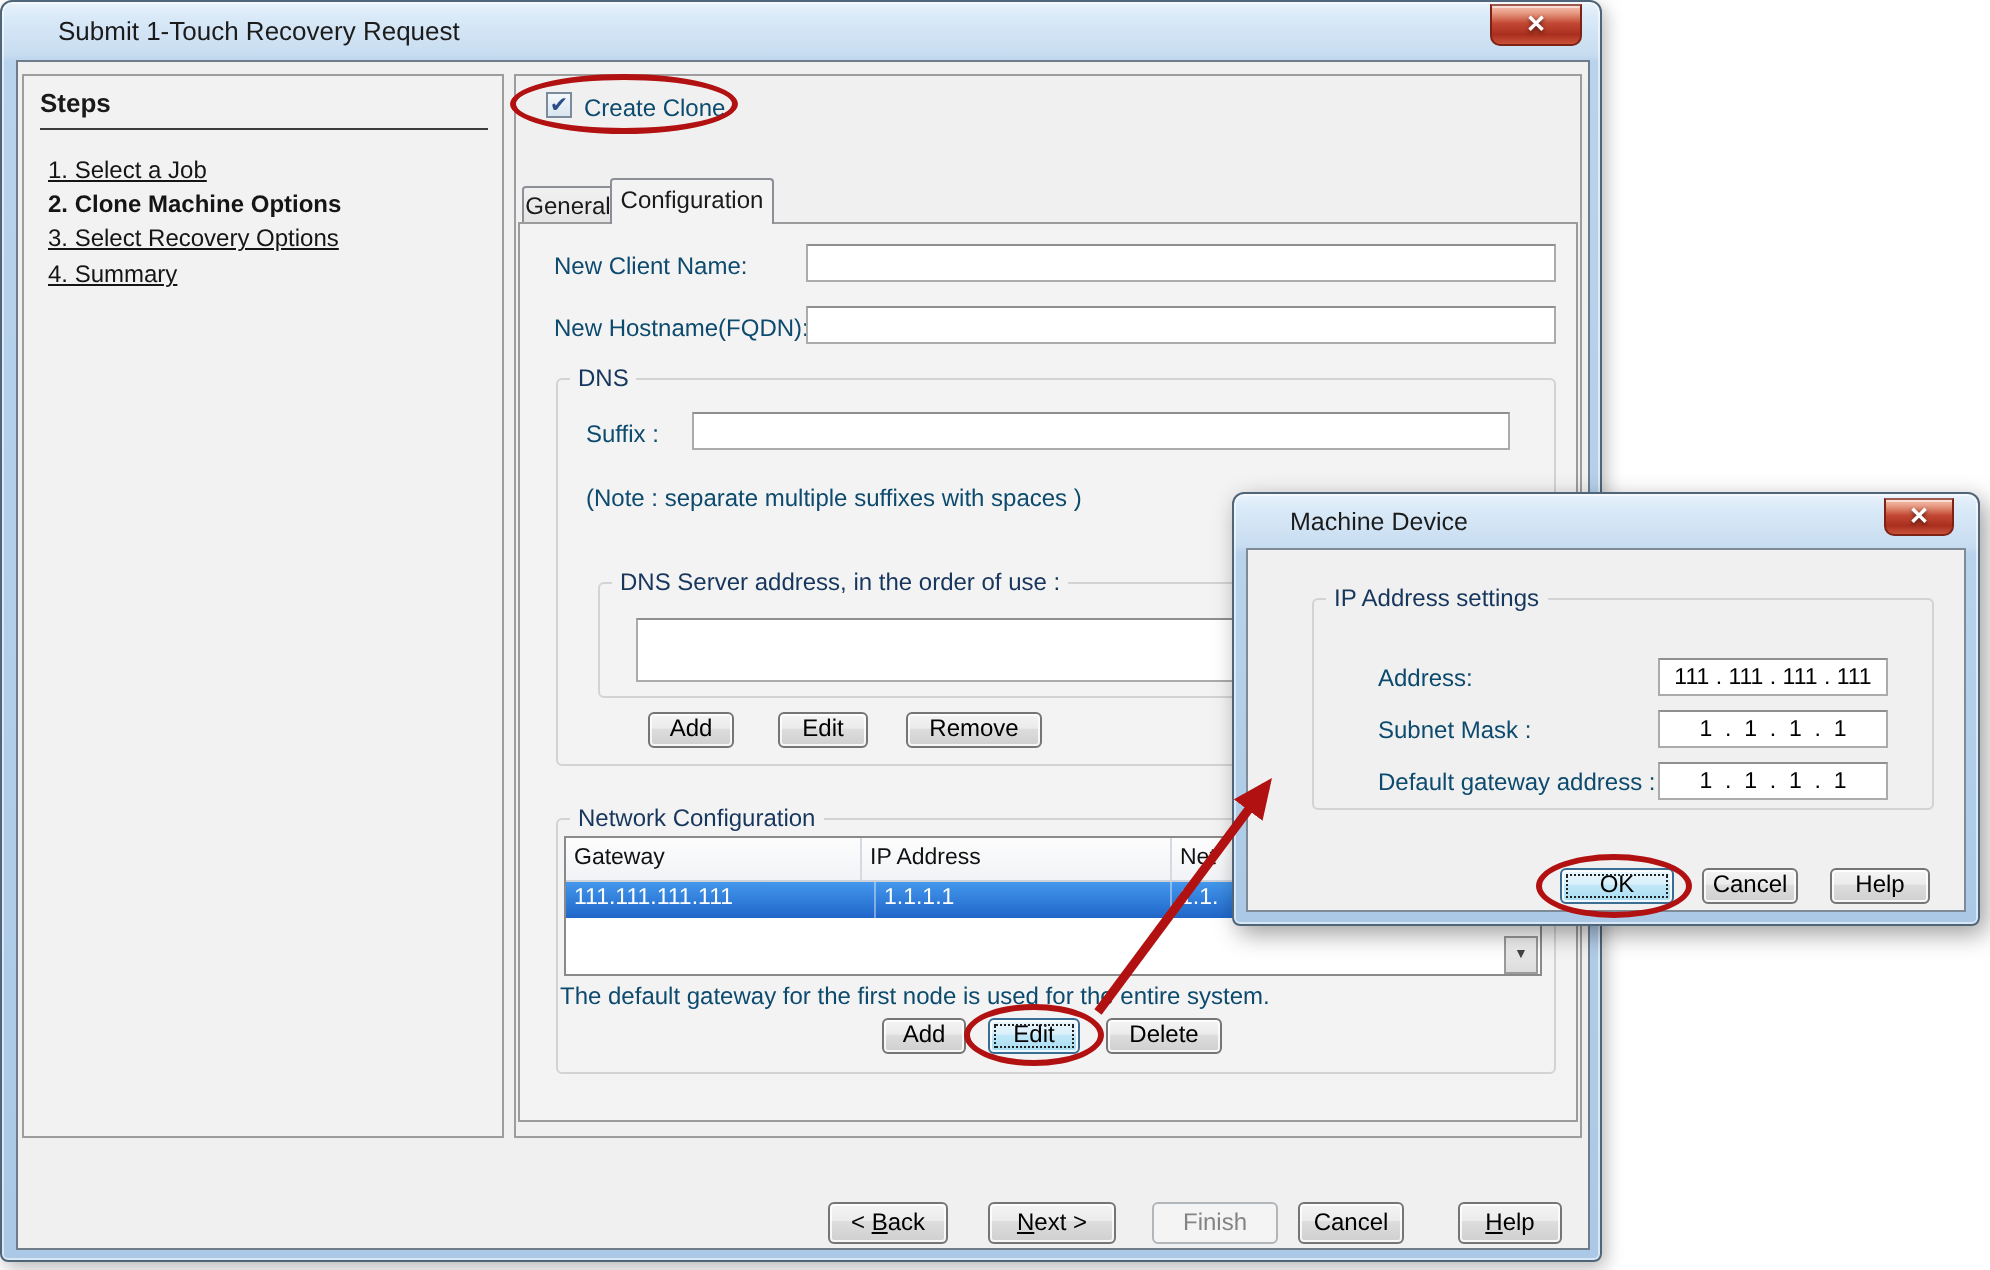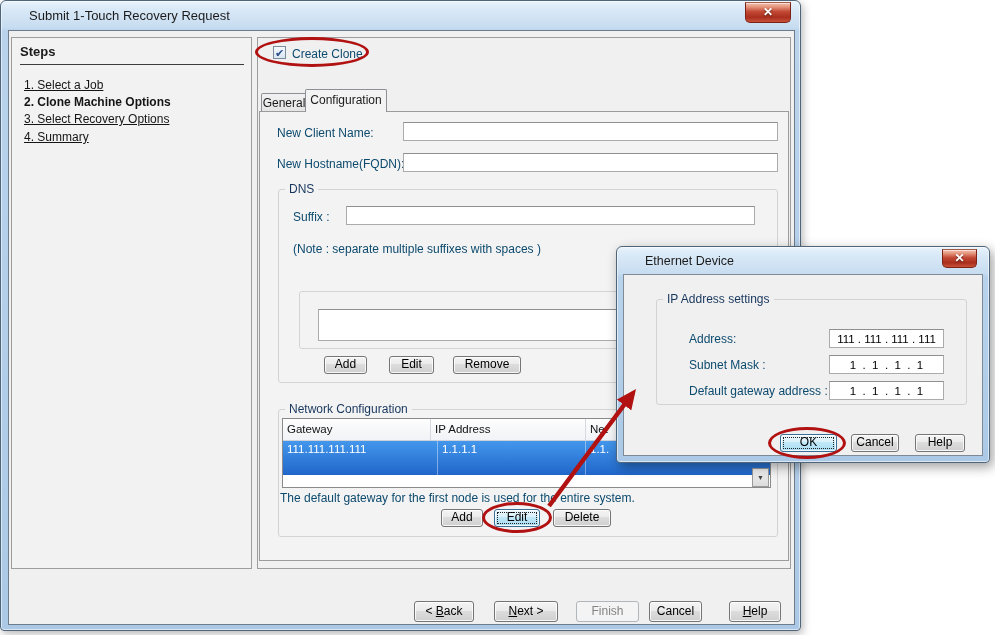--- a/index.html
+++ b/index.html
@@ -67,21 +67,21 @@
 
   
   .checkbox { position:absolute; width:13px; height:13px; background:linear-gradient(180deg,#f4f8fb,#d9e6f0);
               border:1px solid #7b8b9b; font-size:11px; line-height:12px; text-align:center; color:#2a4d89; }
 
   
   .tbl { position:absolute; background:#fff; border:1px solid #8a8a8a; overflow:hidden; }
   .tbl-header { position:absolute; left:0; top:0; right:0; height:22px;
                 background:linear-gradient(180deg,#fdfdfd,#f1f3f6); border-bottom:1px solid #cdd2d8; display:flex; }
   .th { font-size:11.5px; color:#111; padding:4px 0 0 4px; border-right:1px solid #d6dae0; white-space:nowrap; overflow:hidden; }
-  .tbl-row { position:absolute; left:0; top:22px; right:0; height:34px;
+  .tbl-row { position:absolute; left:0; top:22px; right:0; height:18px;
              background:linear-gradient(180deg,#4397ec,#2066c9); color:#fff; display:flex; }
   .td { font-size:11.5px; padding:2px 0 0 4px; border-right:1px solid rgba(255,255,255,.4); white-space:nowrap; overflow:hidden; }
   .scroll-down { position:absolute; width:17px; height:19px; font-size:7px; line-height:17px; text-align:center; color:#444;
                  background:linear-gradient(180deg,#f2f2f2,#dcdcdc); border:1px solid #9a9a9a; }
 
   
   .red-ellipse { position:absolute; border:3px solid #b21111; border-radius:50%; z-index:45; pointer-events:none; }
   #arrow-layer { position:absolute; left:0; top:0; width:995px; height:635px; z-index:50; pointer-events:none; }
 
   u { text-decoration:underline; }
@@ -132,20 +132,21 @@
 
           <div class="group" style="left:18px;top:77px;width:500px;height:194px;">
             <div class="group-label">DNS</div>
 
             <div class="lbl" style="left:14px;top:20px;">Suffix :</div>
             <input class="input" style="left: 67px; top: 16px; width: 409px; height: 19px;" value="">
 
             <div class="lbl" style="left:14px;top:52px;">(Note : separate multiple suffixes with spaces )</div>
 
             <div class="group" style="left:20px;top:101px;width:459px;height:58px;">
+              <div class="group-label">DNS Server address, in the order of use :</div>
               <div class="input" style="left:18px;top:17px;width:423px;height:32px;"></div>
             </div>
 
             <div class="btn" style="left:45px;top:166px;width:43px;">Add</div>
             <div class="btn" style="left:110px;top:166px;width:45px;">Edit</div>
             <div class="btn" style="left:174px;top:166px;width:68px;">Remove</div>
           </div>
 
           <div class="group" style="left:18px;top:297px;width:500px;height:128px;">
             <div class="group-label">Network Configuration</div>
@@ -178,21 +179,21 @@
 
       <div class="btn footer-btn" style="left:405px;top:570px;width:60px;">&lt; <u>B</u>ack</div>
       <div class="btn footer-btn" style="left:485px;top:570px;width:64px;"><u>N</u>ext &gt;</div>
       <div class="btn footer-btn btn-disabled" style="left:567px;top:570px;width:63px;">Finish</div>
       <div class="btn footer-btn" style="left:640px;top:570px;width:53px;">Cancel</div>
       <div class="btn footer-btn" style="left:720px;top:570px;width:52px;"><u>H</u>elp</div>
     </div>
   </div>
 
   <div class="win" style="left:616px;top:246px;width:374px;height:217px;z-index:30;box-shadow:0 0 0 1px rgba(255,255,255,.55) inset, 3px 4px 12px rgba(0,0,0,.38);">
-    <div class="win-title" style="font-size:12.5px;">Ethernet Device</div>
+    <div class="win-title" style="font-size:12.5px;">Machine Device</div>
     <div class="close-btn" style="right:12px;top:2px;width:35px;height:19px;line-height:17px;">
       <span>✕</span>
     </div>
 
     <div class="client" style="left:6px;top:27px;width:360px;height:182px;border-color:#7e8b97;">
 
       <div class="group" style="left:32px;top:24px;width:311px;height:106px;">
         <div class="group-label" style="background:#f0f0f0;">IP Address settings</div>
       </div>
 

